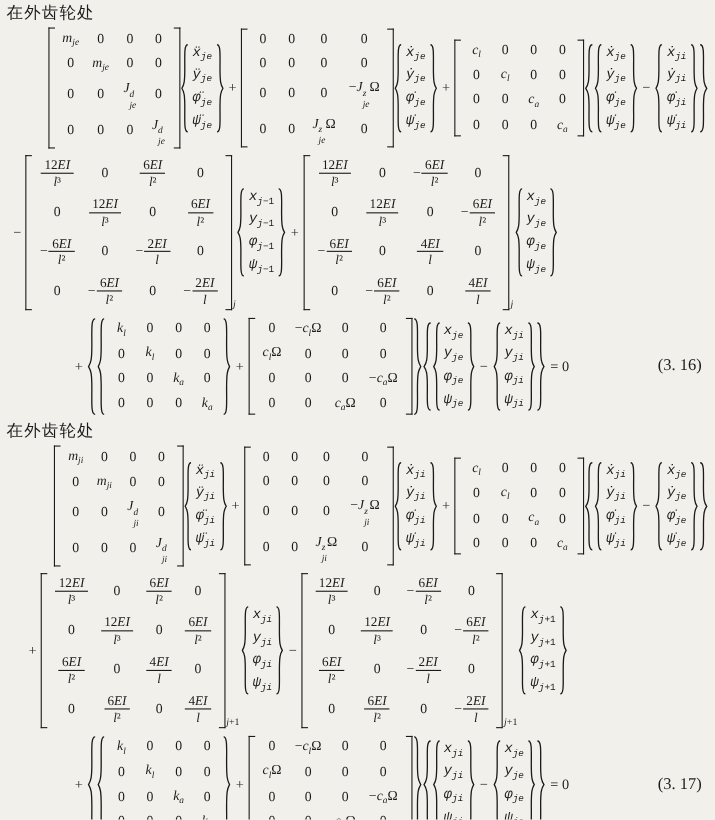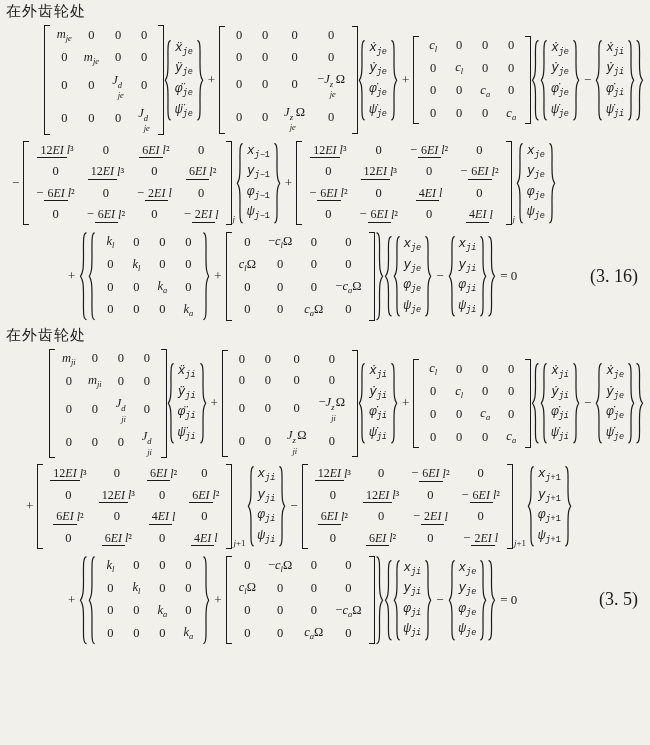--- a/index.html
+++ b/index.html
@@ -18,21 +18,21 @@
   .row{display:flex;align-items:center;white-space:nowrap;}
   .row-a{margin:3px 0 2px 0;justify-content:flex-end;}
   .row-b{margin:2px 0;}
   .row-c{margin:2px 0 3px 0;}
   #sec1 .row-b{padding-left:6px;}
   #sec2 .row-b{padding-left:20px;}
   .row-c{padding-left:62px;}
   .it{font-style:italic;}
   .up{font-style:normal;}
   .op{margin:0 4px;font-size:13px;}
-  .eqnum{margin-left:auto;padding-right:6px;font-size:18px;}
+  .eqnum{margin-left:auto;padding-right:6px;font-size:15px;}
   
   .mat{display:inline-flex;align-items:center;}
   .bk{width:5px;align-self:stretch;border:1.5px solid #1b1b1b;margin:1px 0;}
   .bk-l{border-right:none;}
   .bk-r{border-left:none;}
   .grid{
     display:grid;grid-template-columns:repeat(4,auto);
     column-gap:12px;row-gap:6px;padding:3px 7px;
     justify-items:center;align-items:center;
   }
@@ -43,21 +43,21 @@
   .vcol{display:grid;row-gap:4px;padding:2px 3px;justify-items:center;font-family:Liberation Mono, monospace;}
   .vcol .cell{min-width:10px;}
   
   .brace{width:8px;align-self:stretch;display:inline-flex;}
   .brace svg{width:100%;height:100%;display:block;}
   .flip{transform:scaleX(-1);}
   .grp{display:inline-flex;align-items:center;padding:1px 0;}
   .grp>.brace{width:9px;}
   
   .fracwrap{display:inline-flex;align-items:center;gap:1px;}
-  .frac{display:inline-flex;flex-direction:row;align-items:center;font-size:12px;line-height:1.2;}
+  .frac{display:inline-flex;flex-direction:column;align-items:center;font-size:12px;line-height:1.2;}
   .num{border-bottom:1px solid #1b1b1b;padding:0 3px 0 3px;}
   .den{padding-top:0px;}
   
   .sb{font-size:8.5px;vertical-align:-3px;font-style:italic;}
   .supsub{
     display:inline-flex;flex-direction:column;align-items:flex-start;
     font-size:8.5px;line-height:1;gap:2px;vertical-align:-4px;font-style:italic;
   }
 </style>
 </head>
@@ -979,17 +979,17 @@
                 </svg>
               </span>
             </span>
             <span class="brace flip">
               <svg viewBox="0 0 12 100" preserveAspectRatio="none">
                 <path d="M10 2 C5 2 6 13 6 28 C6 43 5 46 2 50 C5 54 6 57 6 72 C6 87 5 98 10 98" fill="none" stroke="#1b1b1b" stroke-width="1.2" vector-effect="non-scaling-stroke"></path>
               </svg>
             </span>
           </span>
           <span class="op"><span class="up">= 0</span></span>
-          <span class="eqnum"><span class="up">(3. 5)</span></span>
+          <span class="eqnum"><span class="up">(3. 17)</span></span>
         </div>
       </div>
   </section>
 </div>
 
 </body></html>

